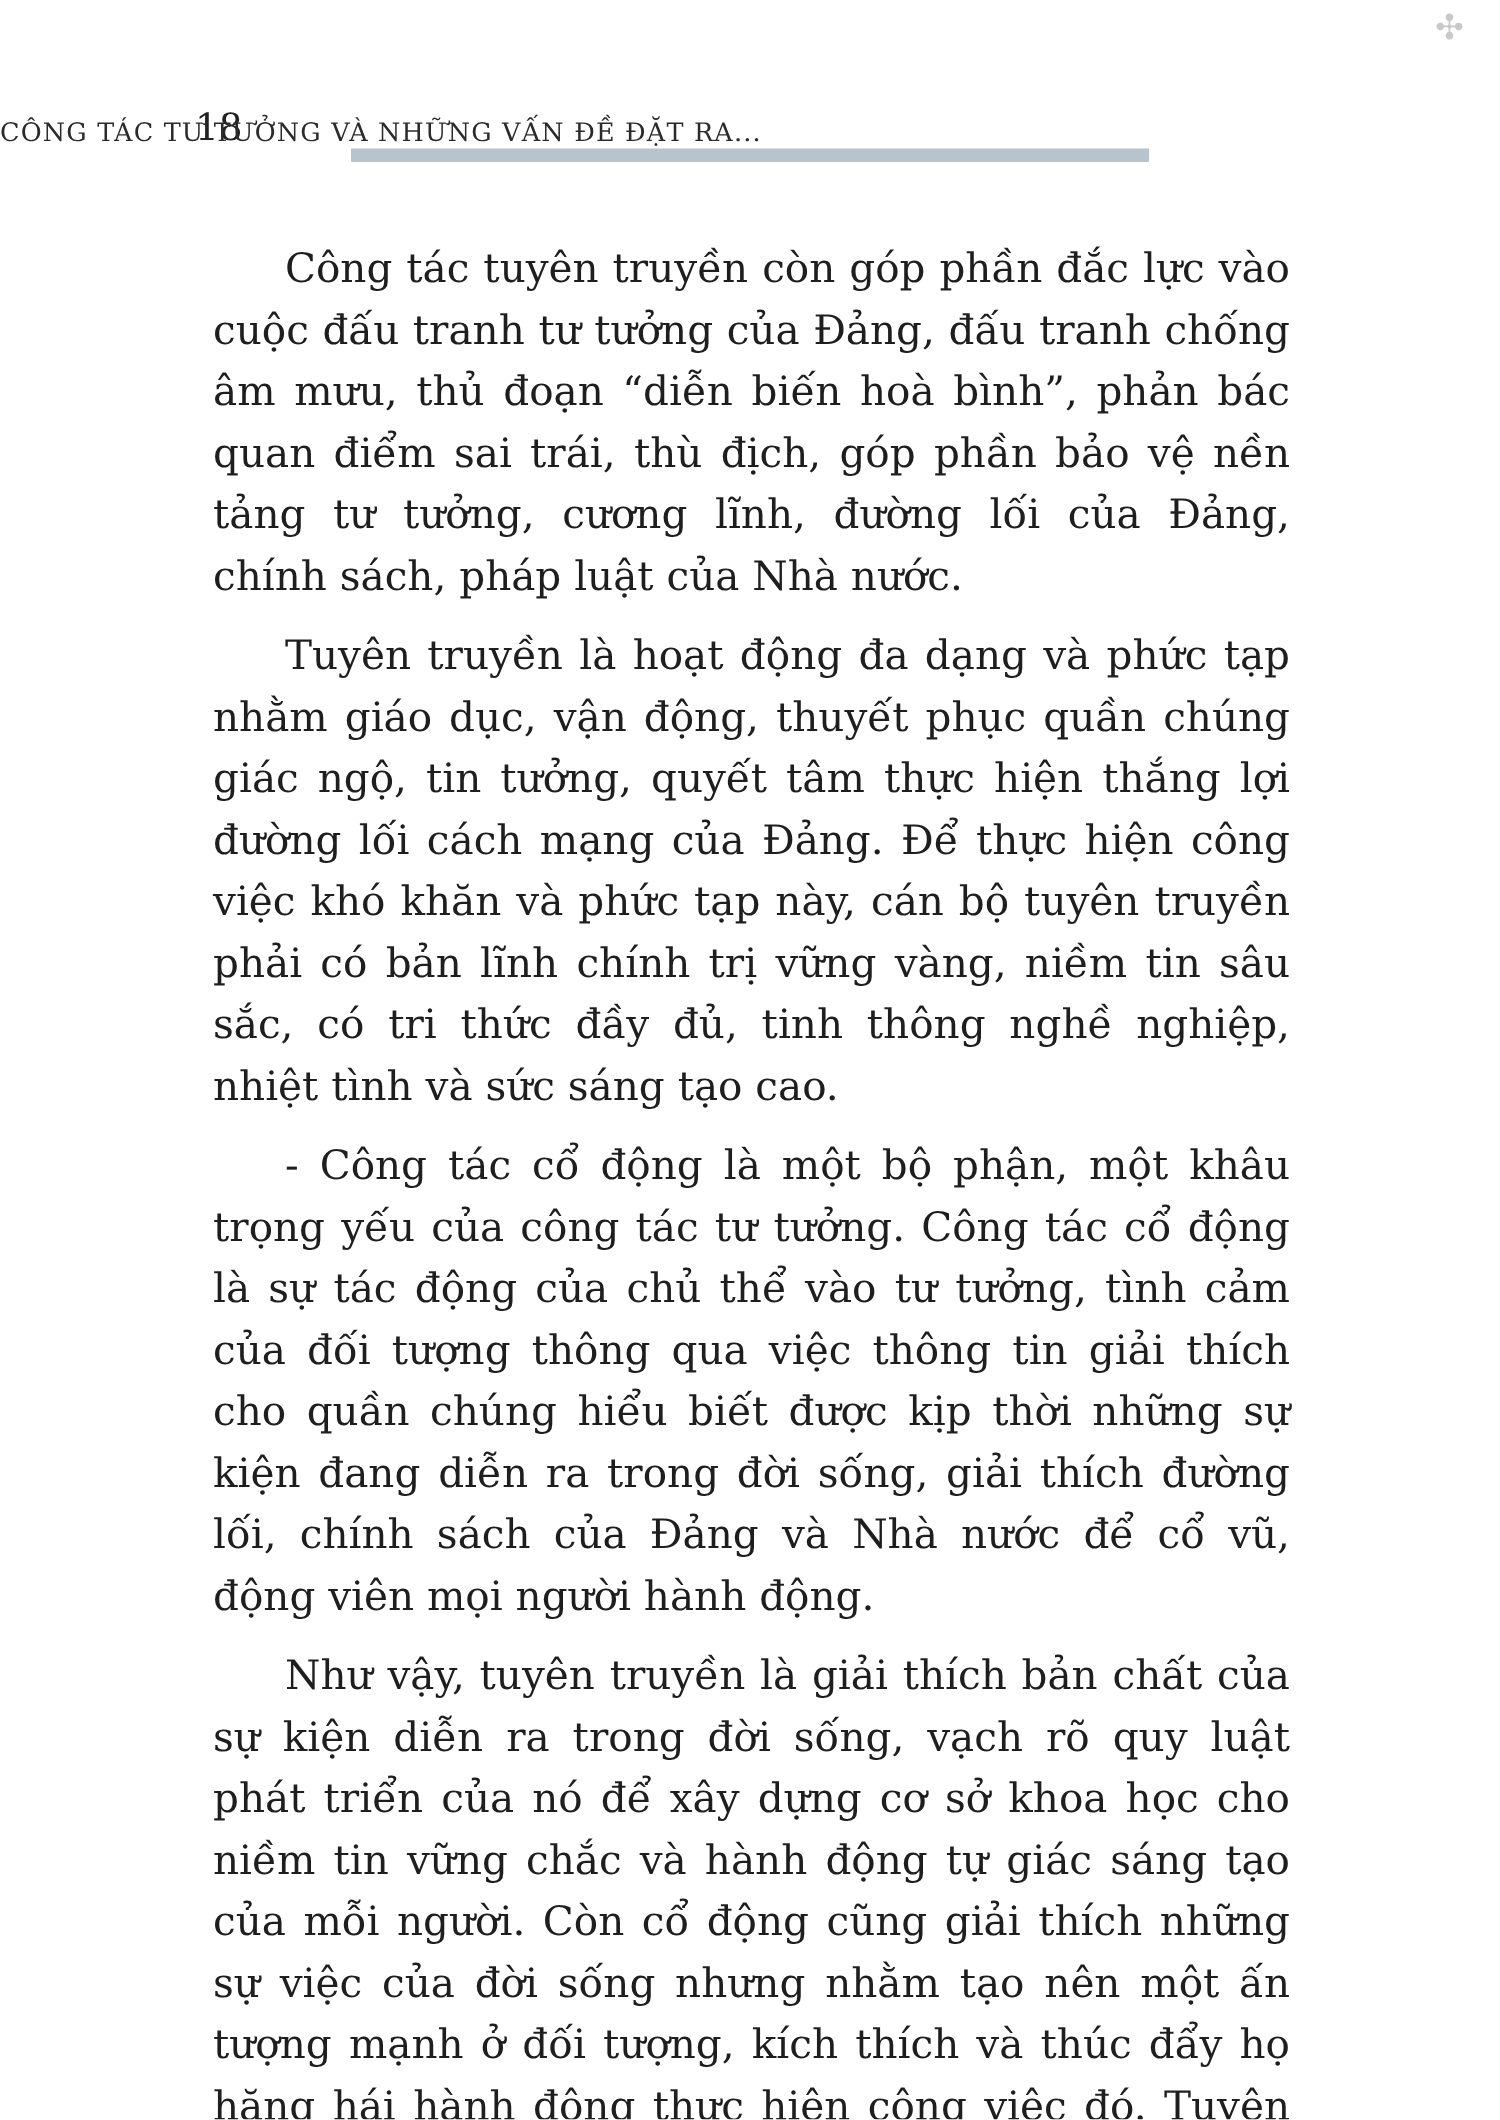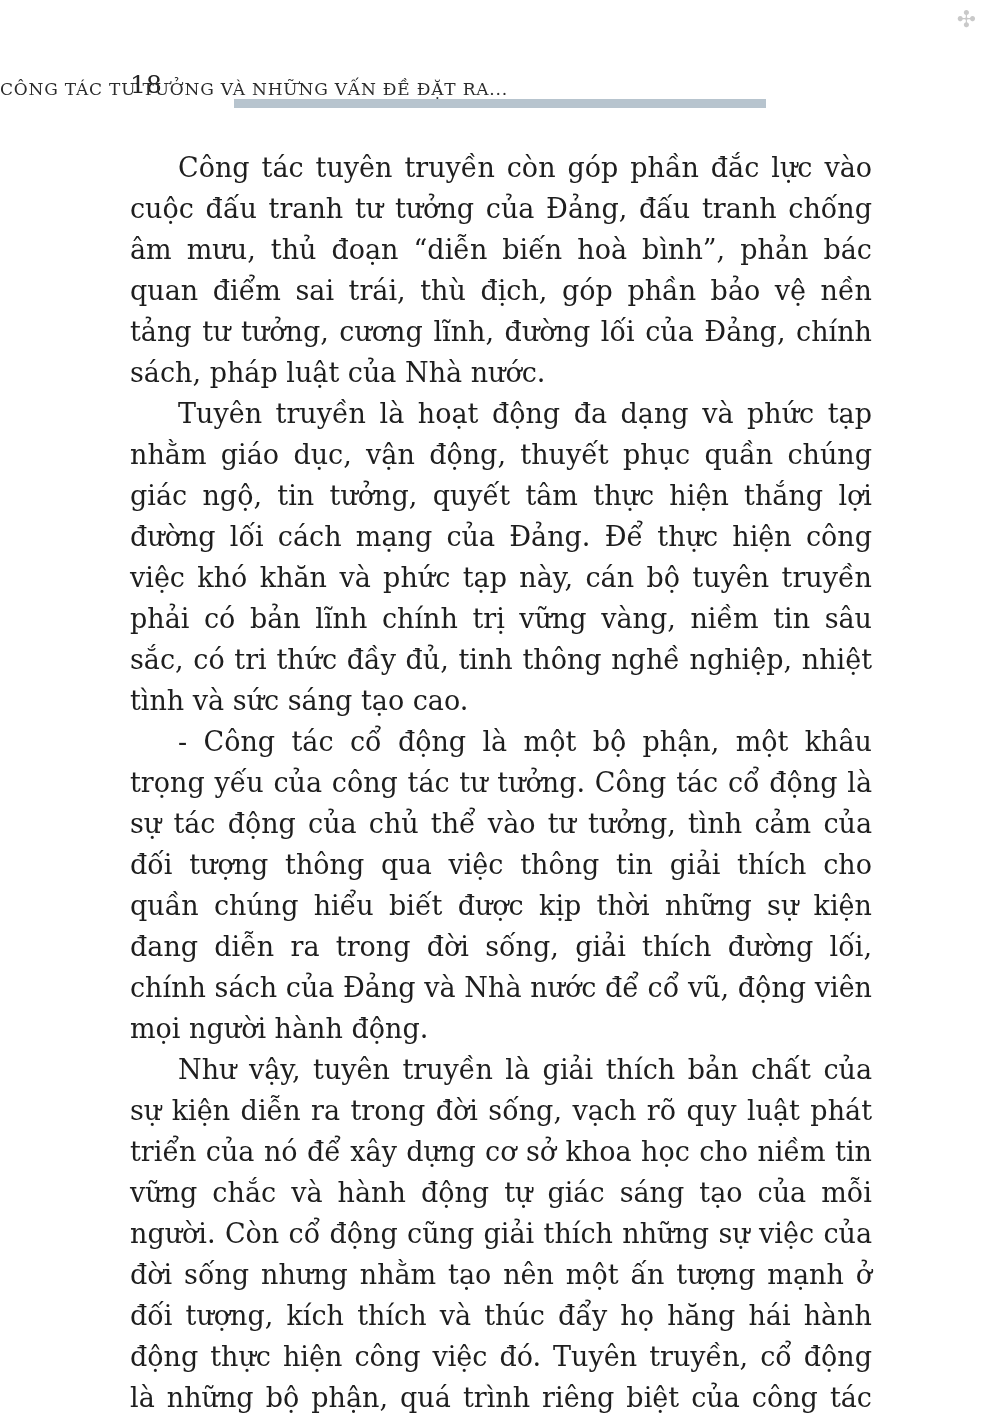--- a/index.html
+++ b/index.html
@@ -65,21 +65,21 @@
     position: absolute;
     left: 130px;
     top: 147px;
     width: 742px;
     font-size: 27px;
     line-height: 41px;
     text-align: justify;
     color: #1e1e1e;
   }
   .para {
-    margin: 0;
+    margin: 12px;
     text-indent: 48px;
   }
   .italic {
   }
 </style>
 </head>
 <body>
 
 <div class="page">
 

